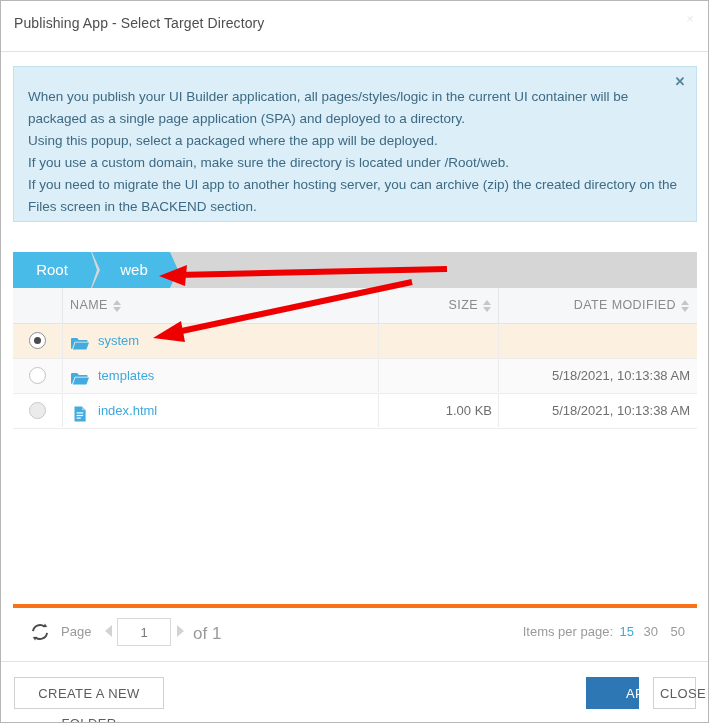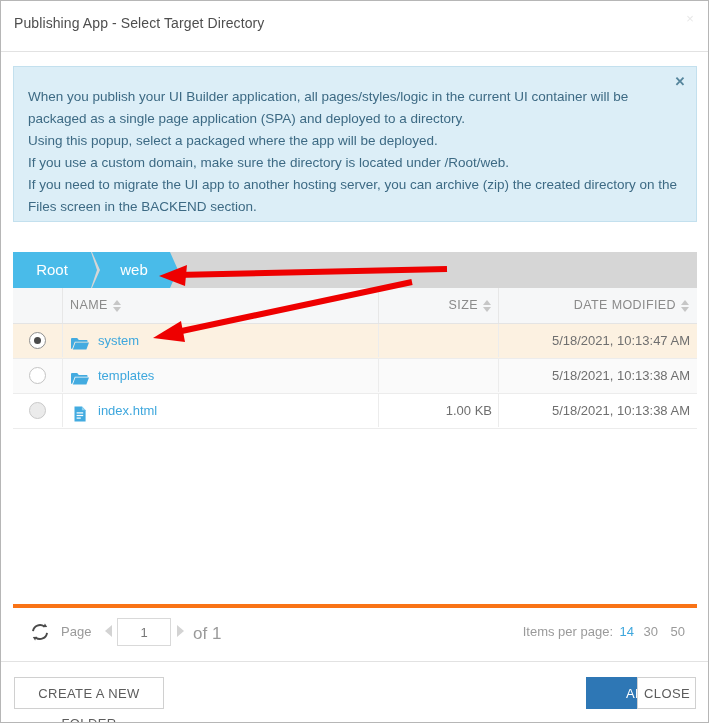--- a/index.html
+++ b/index.html
@@ -340,21 +340,21 @@
     font-family: "Liberation Sans", sans-serif;
   }
   .btn-newfolder { left: 13px; top: 15px; width: 150px; }
   .btn-apply {
     right: 69px; top: 15px; width: 53px;
     background: #2e77b5;
     border-color: #2e77b5;
     color: #ffffff;
     padding-left: 39px;
   }
-  .btn-close { right: 12px; top: 15px; width: 59px; }
+  .btn-close { right: 12px; top: 15px; width: 43px; }
 
   
   .arrows {
     position: absolute;
     left: 0; top: 0;
     width: 709px; height: 723px;
     pointer-events: none;
   }
 </style>
 </head>
@@ -403,21 +403,20 @@
           <span class="ic">
             <svg width="20" height="18" viewBox="0 0 20 18">
               <path d="M1 4.2 C1 3.4 1.5 3 2.2 3 H7.2 L8.8 4.9 H16.4 C17.1 4.9 17.6 5.3 17.6 6 V6.8 H4.8 L2.2 13.8 H1 Z" fill="#43abe0"></path>
               <path d="M5.4 7.6 H19 L16.4 14.6 H2.8 Z" fill="#43abe0"></path>
             </svg>
           </span>
           <span class="name-link">system</span>
         </span>
       </div>
       <div class="cell c-size"></div>
-      <div class="cell c-date">5/18/2021, 10:13:47 AM</div>
     </div>
 
     <div class="trow alt">
       <div class="cell c-sel">
         <span class="radio"></span>
       </div>
       <div class="cell c-name">
         <span class="name-wrap">
           <span class="ic">
             <svg width="20" height="18" viewBox="0 0 20 18">
@@ -463,21 +462,21 @@
         <path d="M15.9 2.6 L18.2 5.9 L14.2 6.3 Z" fill="#4a4a4a"></path>
         <path d="M6.1 19.4 L3.8 16.1 L7.8 15.7 Z" fill="#4a4a4a"></path>
       </svg>
     </span>
     <span class="pg-label">Page</span>
     <span class="pg-prev"></span>
     <input class="pg-input" value="1" style="">
     <span class="pg-next"></span>
     <span class="pg-of">of 1</span>
     <span class="ipp-label">Items per page:</span>
-    <span class="ipp-opt ipp-15 active">14</span>
+    <span class="ipp-opt ipp-15 active">15</span>
     <span class="ipp-opt ipp-30">30</span>
     <span class="ipp-opt ipp-50">50</span>
   </div>
 
   <div class="footer">
     <button class="btn btn-newfolder">CREATE A NEW FOLDER</button>
     <button class="btn btn-apply">APPLY</button>
     <button class="btn btn-close">CLOSE</button>
   </div>
 

